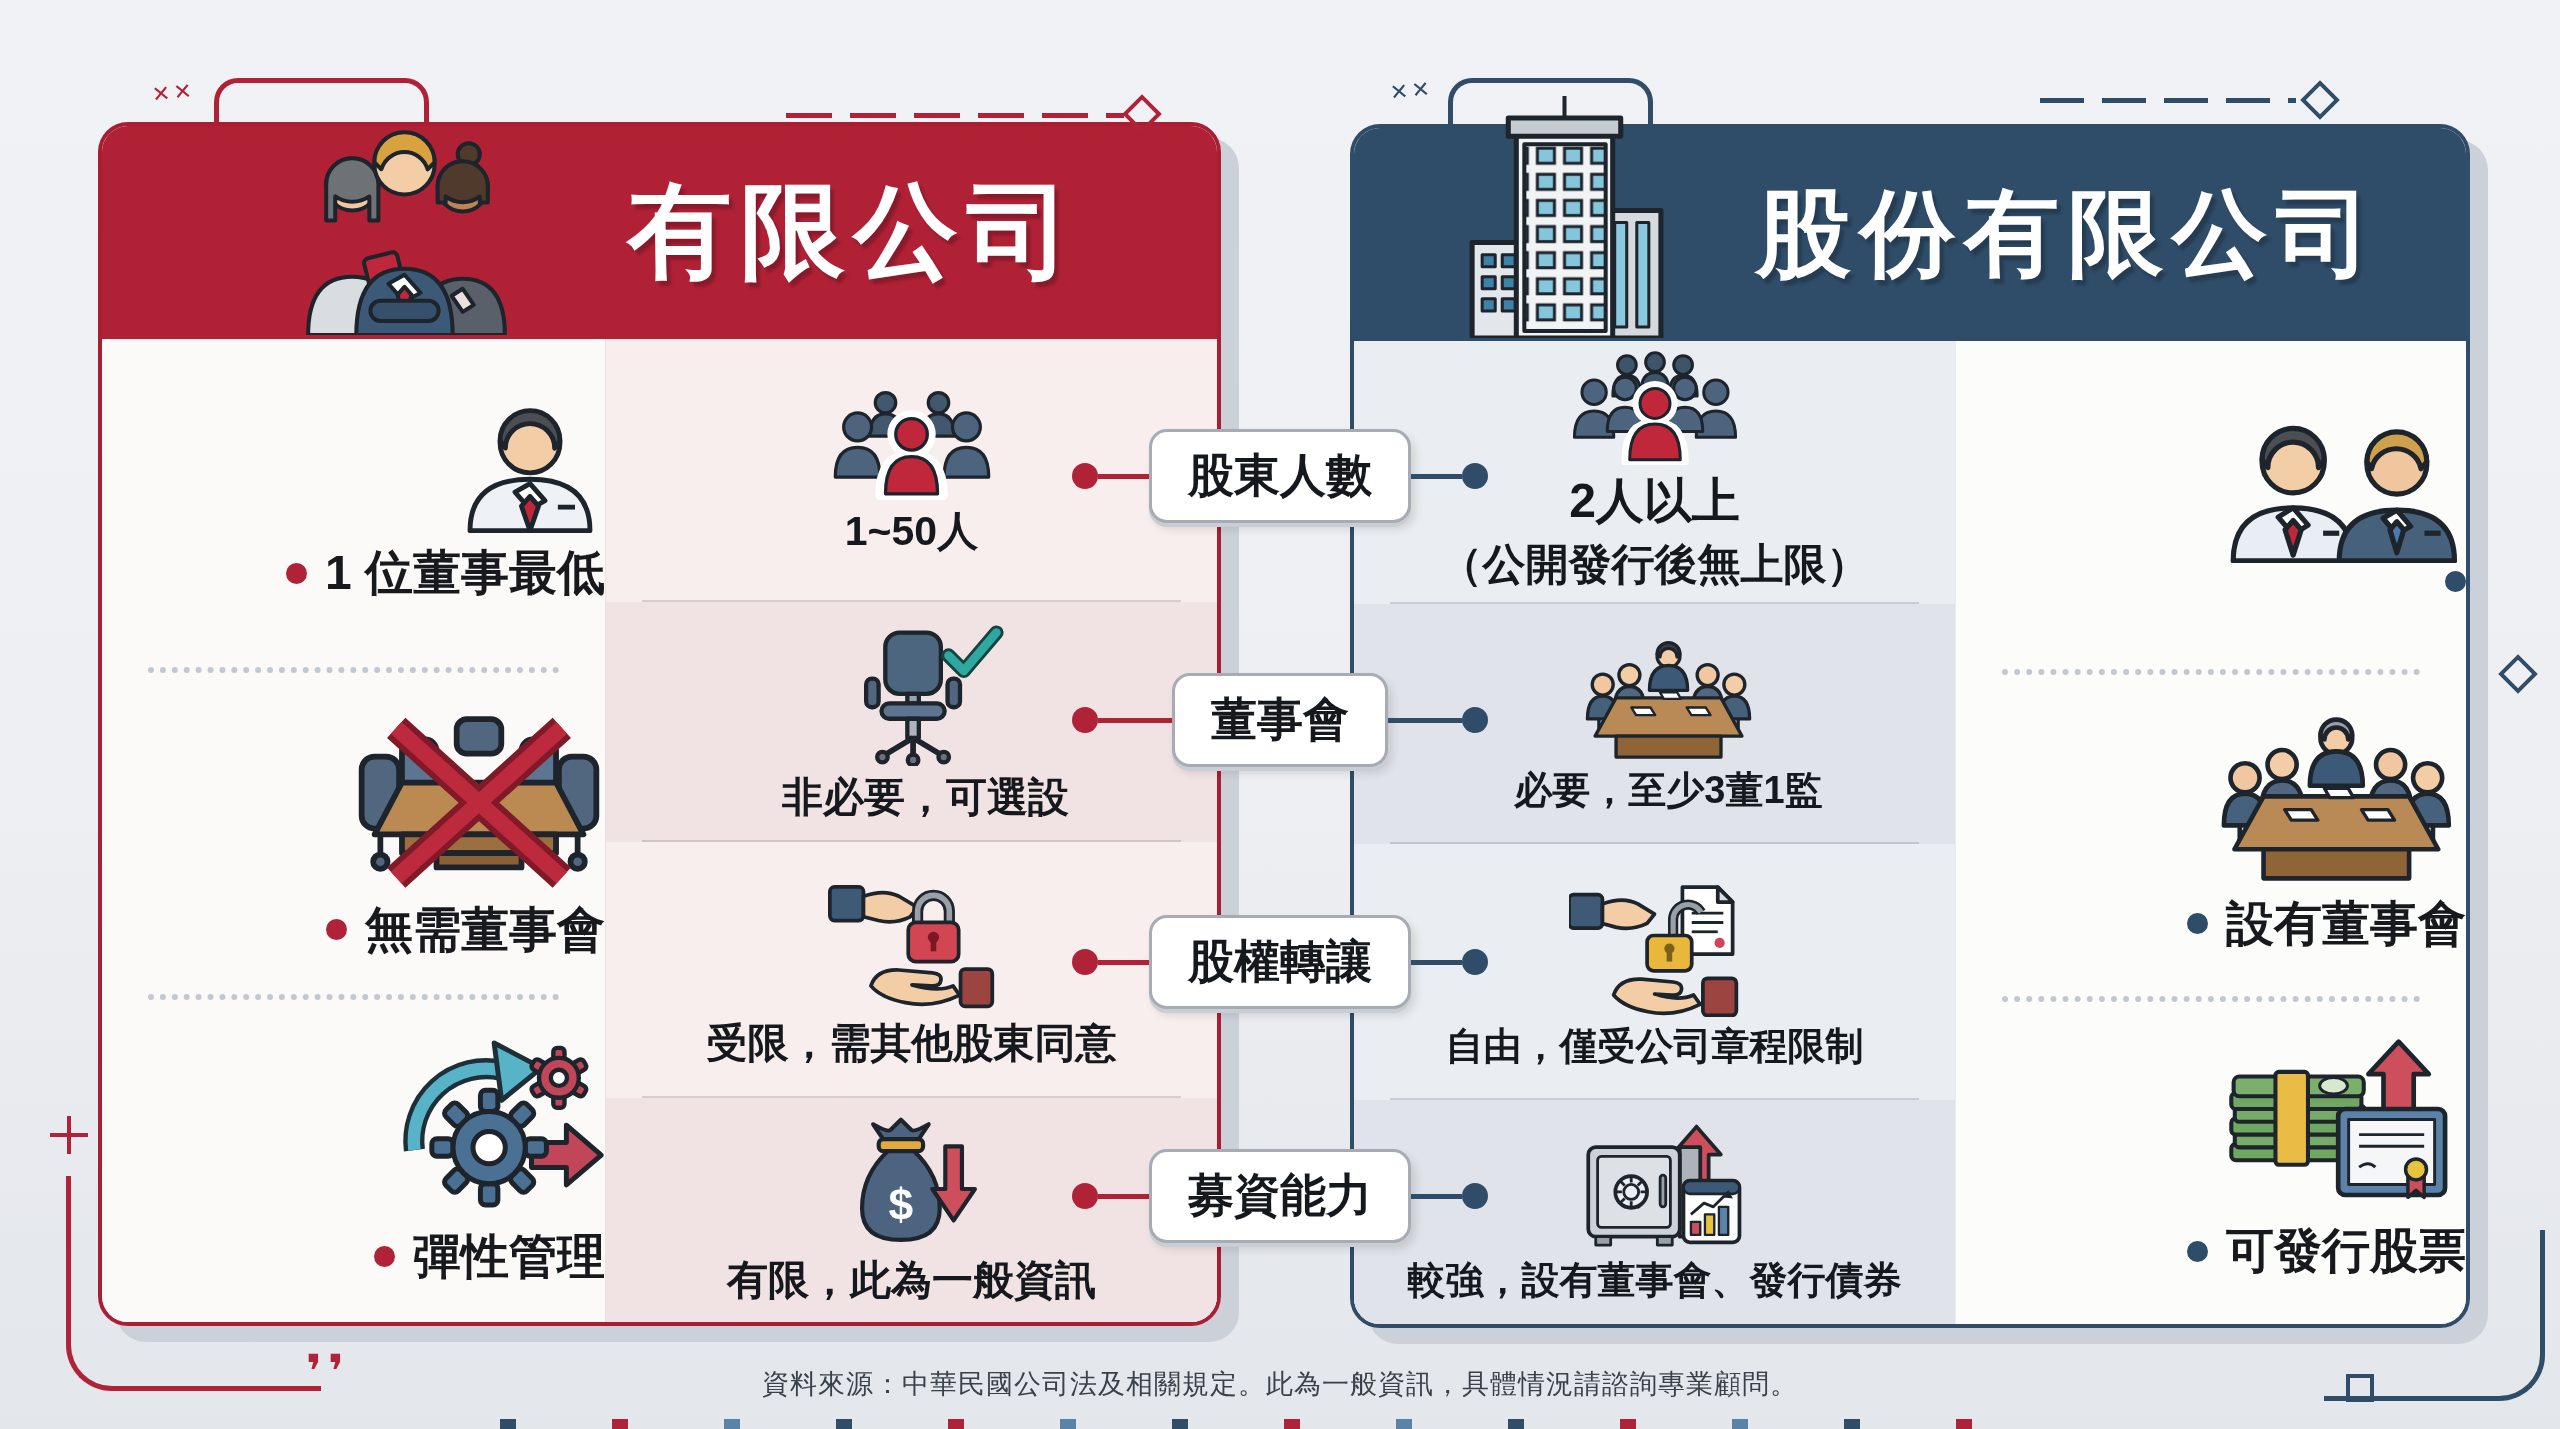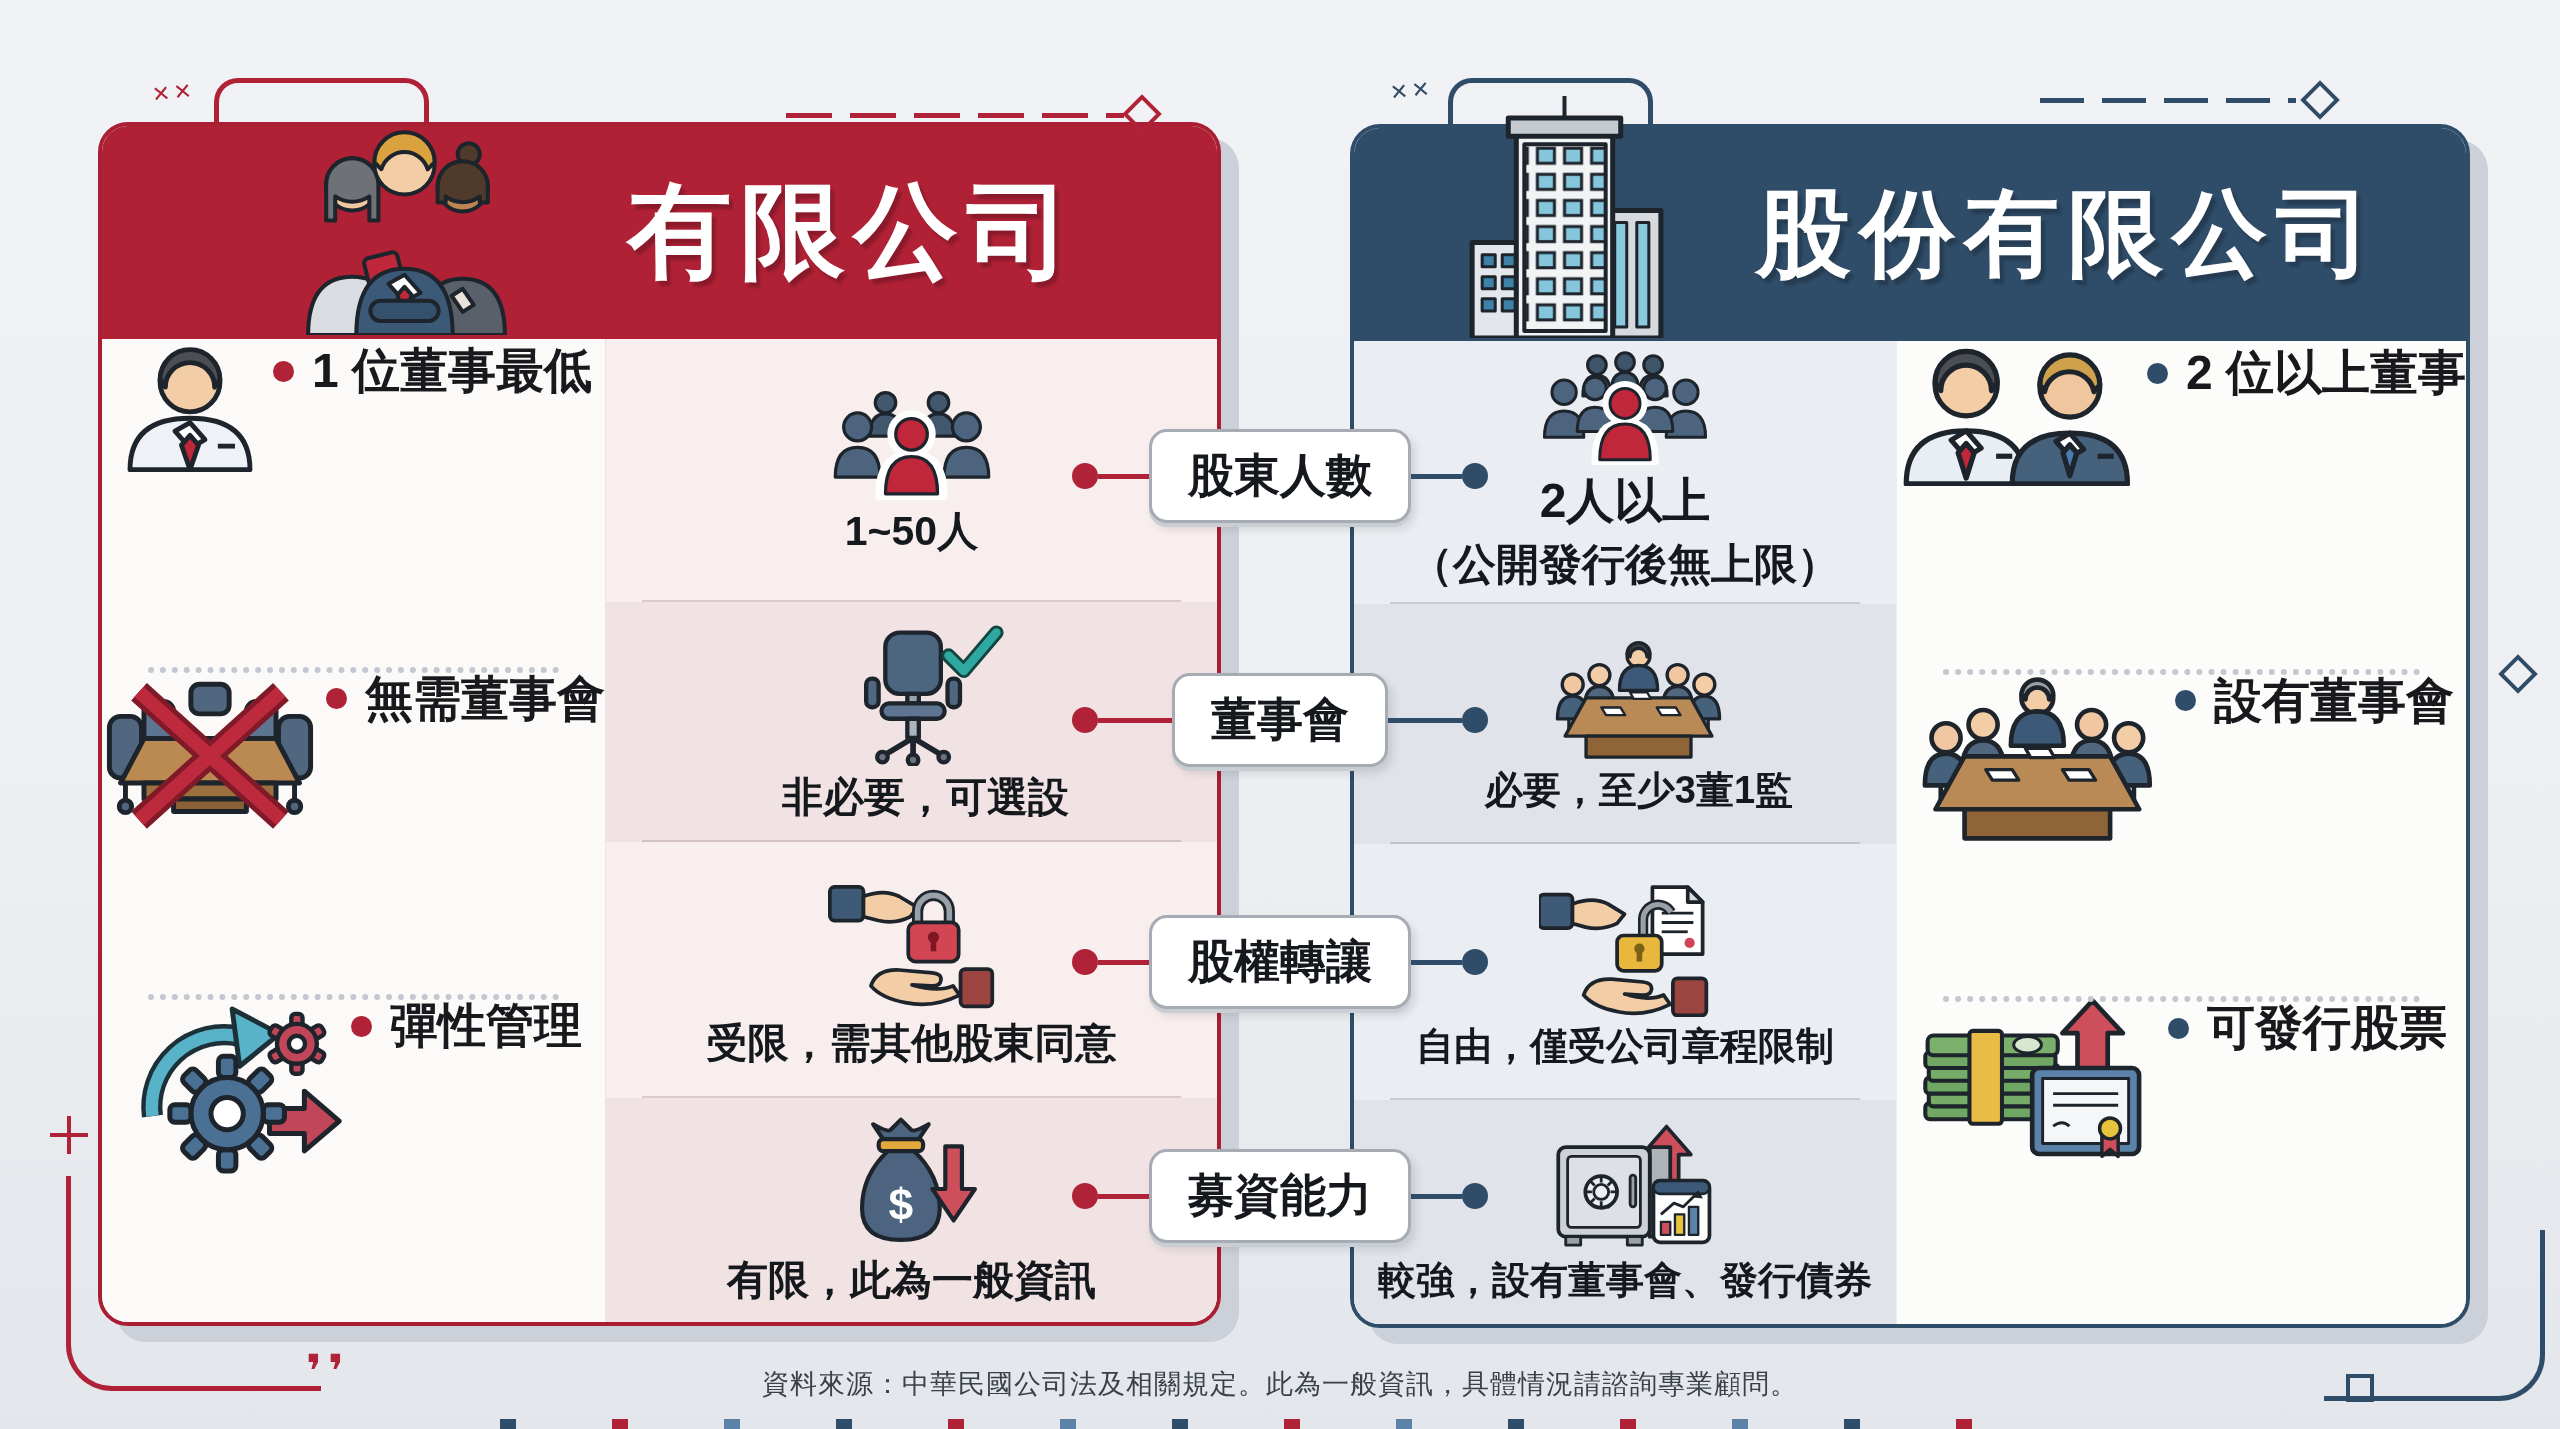--- a/index.html
+++ b/index.html
@@ -17,21 +17,21 @@
     color:#fff;font-weight:800;letter-spacing:9px;text-shadow:4px 5px 3px rgba(0,0,0,.22);white-space:nowrap;}
   .left-panel .panel-title{left:400px;right:12px;font-size:104px;}
   .right-panel .panel-title{left:330px;right:14px;font-size:95px;}
   .panel-body{display:flex;height:calc(100% - 213px);}
   .bullets-col{display:flex;flex-direction:column;}
   .left-bullets{width:503px;background:#fbfaf8;}
   .right-bullets{flex:1;background:#fcfcfb;border-left:1px solid rgba(0,0,0,.06);}
   .values-col{display:flex;flex-direction:column;}
   .pink-col{flex:1;background:#f7eeed;border-left:1px solid rgba(0,0,0,.05);}
   .gray-col{width:601px;background:#eaedf1;}
-  .bullet-block{flex:1;display:flex;flex-direction:row;align-items:flex-start;justify-content:center;gap:8px;position:relative;}
+  .bullet-block{flex:1;display:flex;flex-direction:column;align-items:flex-end;justify-content:center;gap:8px;position:relative;}
   .bullet-block + .bullet-block::before{content:'';position:absolute;top:0;left:46px;right:46px;border-top:6px dotted #c3c7cf;}
   .bullet-line{display:flex;align-items:center;gap:18px;}
   .bdot{width:21px;height:21px;border-radius:50%;flex:none;}
   .red-dot-bg{background:#b02237;}
   .navy-dot-bg{background:#2f4c68;}
   .btext{font-size:48px;font-weight:800;color:#17191d;white-space:nowrap;}
   .value-row{display:flex;flex-direction:column;align-items:center;justify-content:center;position:relative;gap:8px;}
   .value-row:nth-child(1){height:263px;}
   .value-row:nth-child(2){height:240px;padding-left:28px;}
   .value-row:nth-child(3){height:256px;}
@@ -387,21 +387,20 @@
               <circle cx="150" cy="40" r="26" fill="#f0c69e"></circle>
               <path d="M124 38a26 26 0 0 1 52 0l-5 6a22 22 0 0 0-43 0z" fill="#cfa14c"></path>
               <path d="M100 124q0-44 50-44t50 44z" fill="#46617c"></path>
               <path d="M150 80l-12 7 12 14 12-7z" fill="#fff"></path>
               <path d="M150 90l-6 7 6 20 6-20z" fill="#4a7bb0"></path>
               <line x1="174" y1="100" x2="188" y2="100"></line>
             </g>
           </svg>
           <div class="bullet-line">
               <span class="bdot navy-dot-bg"></span>
-              <span class="btext">2 位以上董事</span>
             </div>
         </div>
 
         <div class="bullet-block">
           <svg width="258" viewBox="0 0 195 132">
             <g stroke="#1d242c" stroke-width="3.5" stroke-linejoin="round">
               <circle cx="97" cy="22" r="12" fill="#f3cda6"></circle>
                 <path d="M85 20a12 12 0 0 1 24 0l-3 3a9 9 0 0 0-18 0z" fill="#9aa0a6"></path>
                 <path d="M77 58q0-26 20-26t20 26z" fill="#3c5a78"></path>
               <circle cx="28" cy="52" r="11" fill="#f0c7a0"></circle>

